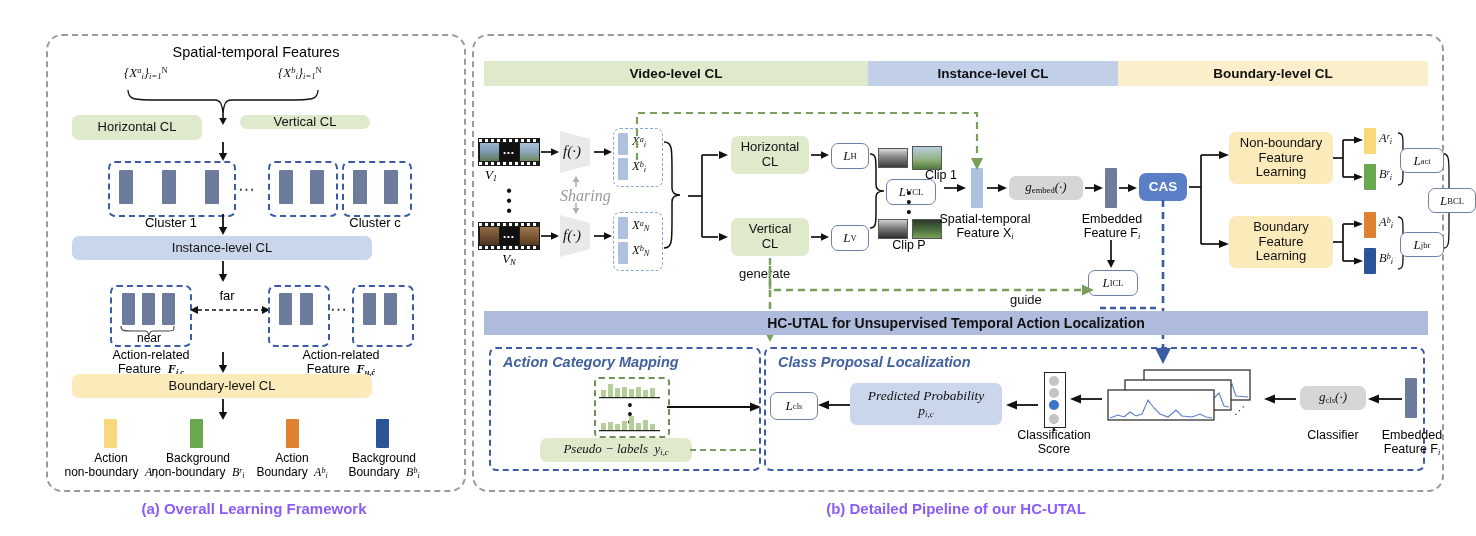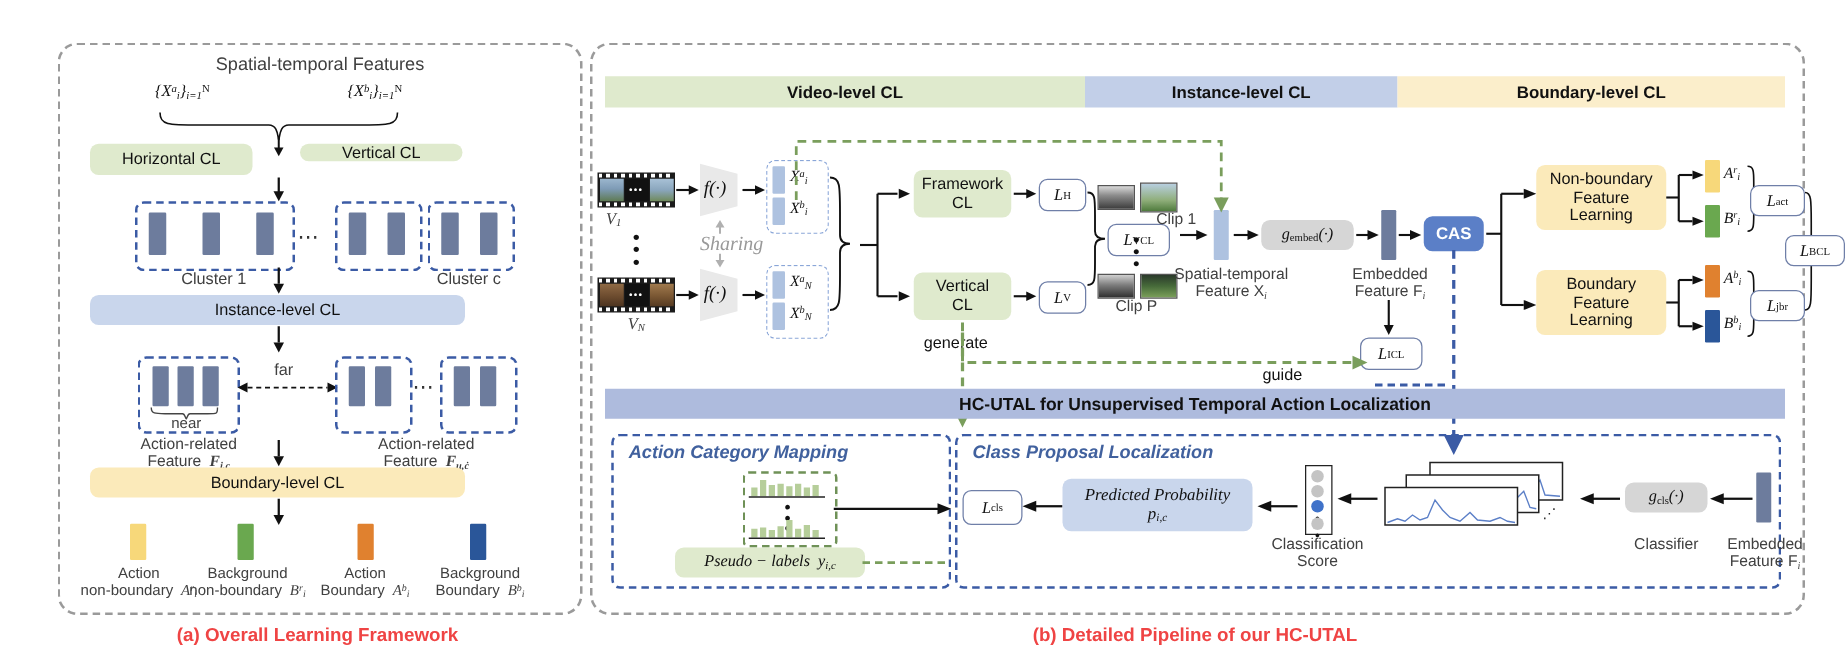--- a/index.html
+++ b/index.html
@@ -1,34 +1,34 @@
 <!DOCTYPE html>
 <html><head>
 <meta charset="utf-8">
 <style>
   html,body{margin:0;padding:0;background:#ffffff;}
   body{width:1476px;height:536px;font-family:"Liberation Sans",sans-serif;color:#111;overflow:hidden;}
   #root{position:relative;width:1476px;height:536px;}
   .abs{position:absolute;}
   .panel{position:absolute;border:2px dashed #9a9a9a;border-radius:16px;background:#fff;}
-  .caption{position:absolute;font-weight:bold;font-size:15px;color:#ef4444;text-align:center;}
+  .caption{position:absolute;font-weight:bold;font-size:15px;color:#8b5cf6;text-align:center;}
   .hdr{position:absolute;display:flex;align-items:center;justify-content:center;font-weight:bold;font-size:13.5px;color:#111;}
   .grn{background:#dfeacd;}
   .blu{background:#c2cfe8;}
   .ylw{background:#fbeecb;}
   .boxlabel{position:absolute;display:flex;align-items:center;justify-content:center;text-align:center;border-radius:7px;font-size:13px;line-height:1.12;color:#111;}
   .box-green{background:#dfeacd;}
   .box-blue{background:#c9d6ec;}
   .box-yellow{background:#fbeaba;}
   .box-gray{background:#d6d6d6;}
   .dashbox{position:absolute;border:2.5px dashed #3b5ba5;border-radius:7px;}
   .dashbox-g{position:absolute;border:2px dashed #6f9157;border-radius:5px;}
   .bar{position:absolute;background:#6d7c9d;border-radius:1px;}
   .txt{position:absolute;font-size:13px;color:#111;line-height:1.15;white-space:nowrap;}
-  .txtc{position:absolute;font-size:13px;color:#404040;line-height:1.15;text-align:center;}
+  .txtc{position:absolute;font-size:13px;color:#000000;line-height:1.15;text-align:center;}
   .ital{font-style:italic;font-family:"Liberation Serif",serif;}
   .mth{font-family:"Liberation Serif",serif;font-style:italic;}
   .lossbox{position:absolute;border:1.3px solid #6f7fa8;border-radius:7px;background:#fff;display:flex;align-items:center;justify-content:center;font-family:"Liberation Serif",serif;font-style:italic;font-size:13px;color:#111;}
   .sub{font-size:.66em;font-style:normal;vertical-align:-.22em;font-family:"Liberation Serif",serif;}
   .sup{font-size:.66em;font-style:normal;vertical-align:.42em;font-family:"Liberation Serif",serif;}
   .subi{font-size:.66em;vertical-align:-.22em;font-family:"Liberation Serif",serif;font-style:italic;}
   .supi{font-size:.66em;vertical-align:.42em;font-family:"Liberation Serif",serif;font-style:italic;}
   .film{position:absolute;background:#1b1b1b;display:flex;align-items:center;justify-content:space-between;padding:0 1px;box-sizing:border-box;}
   .film:before,.film:after{content:"";position:absolute;left:1px;right:1px;height:3px;
     background:repeating-linear-gradient(to right,#fff 0 3px,#1b1b1b 3px 6px);}
@@ -272,21 +272,21 @@
   <svg class="abs" style="left:686px;top:150px;width:42px;height:92px;">
     <line x1="2" y1="46" x2="16" y2="46" stroke="#111" stroke-width="1.7"></line>
     <line x1="16" y1="5" x2="16" y2="87" stroke="#111" stroke-width="1.7"></line>
     <line x1="16" y1="5" x2="32" y2="5" stroke="#111" stroke-width="1.7"></line>
     <polygon points="42,5 33,1 33,9" fill="#111"></polygon>
     <line x1="16" y1="87" x2="32" y2="87" stroke="#111" stroke-width="1.7"></line>
     <polygon points="42,87 33,83 33,91" fill="#111"></polygon>
   </svg>
 
   <div class="boxlabel box-green" style="left:731px;top:136px;width:78px;height:38px;">
-    <div><span>Framework</span><br><span>CL</span></div>
+    <div><span>Horizontal</span><br><span>CL</span></div>
   </div>
   <div class="boxlabel box-green" style="left:731px;top:218px;width:78px;height:38px;">
     <div><span>Vertical</span><br><span>CL</span></div>
   </div>
 
   <svg class="abs" style="left:811px;top:149px;width:18px;height:12px;">
     <line x1="0" y1="6" x2="11" y2="6" stroke="#111" stroke-width="1.7"></line>
       <polygon points="18,6 10,2.2 10,9.8" fill="#111"></polygon>
   </svg>
   <svg class="abs" style="left:811px;top:231px;width:18px;height:12px;">

